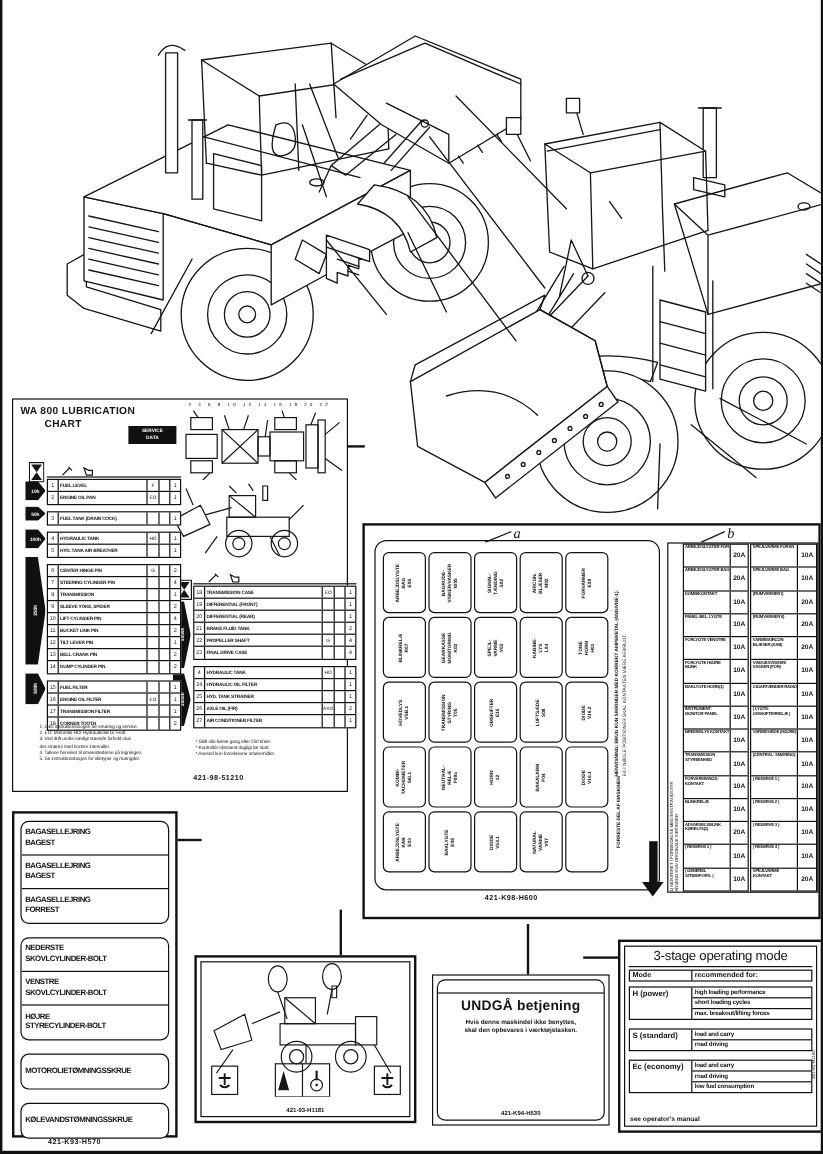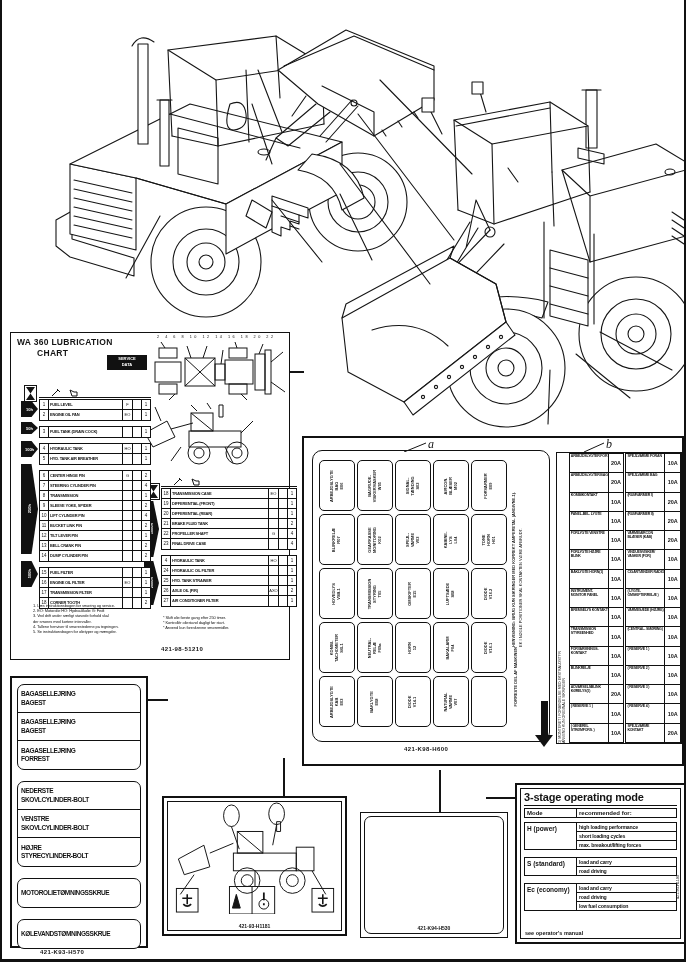--- a/index.html
+++ b/index.html
@@ -64,21 +64,21 @@
   #fare{left:358px;top:812px;width:148px;height:126px;border:1.2px solid #111;padding:3px}
   #fare-inner{border:1.8px solid #111;border-radius:7px;width:100%;height:100%;position:relative;text-align:center}
   .fare-word{font-size:17px;font-weight:bold;letter-spacing:2px;display:inline-block;vertical-align:middle}
   .fare-tri{width:0;height:0;border-left:9px solid transparent;border-right:9px solid transparent;border-bottom:15px solid #111;display:inline-block;vertical-align:middle;margin-right:10px}
   .fare-sub{font-size:11.5px;font-weight:bold;letter-spacing:.2px}
   .fare-body{font-size:5.3px;font-weight:bold;line-height:1.35}
 
   
   #mode-table{left:513px;top:783px;width:171px;height:161px;border:2px solid #111;padding:3px}
   #mode-inner{border:1.1px solid #111;width:100%;height:100%;position:relative;padding:2px 3px}
-  .mode-title{font-size:11px;font-weight:bold;border-bottom:1.4px solid #111;padding-bottom:2px;letter-spacing:-.2px}
+  .mode-title{font-size:11px;font-weight:normal;text-align:center;border-bottom:1.4px solid #111;padding-bottom:2px;letter-spacing:-.2px}
   .mhead{display:flex;border:1px solid #111;margin-top:2px}
   .mh1{width:52px;font-size:6px;border-right:1px solid #111;padding:1px 2px;font-weight:bold}
   .mh2{flex:1;font-size:6px;padding:1px 2px;font-weight:bold}
   .mgroup{display:flex;border:1.2px solid #111}
   .mcell-mode{width:52px;border-right:1.2px solid #111;font-size:6.5px;font-weight:bold;padding:2px 2px}
   .mcell-items{flex:1;display:flex;flex-direction:column}
   .mitem{border-bottom:1.2px solid #111;font-size:5.2px;font-weight:bold;padding:1px 2px;flex:1;letter-spacing:-.2px;white-space:nowrap;overflow:hidden}
   .mitem:last-child{border-bottom:none}
   .mgap{height:7px}
   .mode-footer{font-size:5.5px;font-weight:bold;position:absolute;left:4px;bottom:2px}
@@ -192,21 +192,21 @@
       <circle cx="137" cy="285" r="1.6"></circle>
       <circle cx="150" cy="275" r="1.6"></circle>
       <circle cx="163" cy="265" r="1.6"></circle>
 
     <path d="M20,42 L116,168 M2,92 L92,212 M42,8 L134,102 M212,298 L210,352 M238,282 L292,326 M262,260 L334,298"></path>
   </g>
 </svg>
 
 <div id="lub-chart" class="abs">
   <div class="abs lub-title" style="left:6px;top:4px">
-    <div>WA 360  LUBRICATION</div>
+    <div>WA 800  LUBRICATION</div>
     <div style="margin-left:20px">CHART</div>
   </div>
   <div class="abs brandbox" style="left:96px;top:22px;width:40px">
     <div>SERVICE</div>
     <div>DATA</div>
   </div>
   <div class="abs numrow" style="left:146px;top:2px">2 4 6 8 10 12 14 16 18 20 22</div>
 
   <svg class="abs" style="left:140px;top:9px" width="146" height="58" viewBox="0 0 146 58">
     <g stroke="#151515" stroke-width="1" fill="none">
@@ -923,20 +923,25 @@
           <path d="M152,98 h10 M157,94 v10 M153,104 q4,4 8,0" stroke-width="1.6"></path>
       </g>
     </svg>
     <div class="abs" style="left:0;bottom:1px;width:100%;text-align:center;font-size:5px;font-weight:bold">421-93-H1181</div>
   </div>
 </div>
 
 <div class="ln" style="left:437px;top:770px;width:1.5px;height:42px"></div>
 <div id="fare" class="abs">
   <div id="fare-inner">
+    <div style="border-top:1.4px solid #111;margin-top:10px;padding-top:5px">
+      <div class="fare-sub">UNDGÅ  betjening</div>
+      <div class="fare-body" style="margin-top:4px">Hvis denne maskindel ikke benyttes,</div>
+      <div class="fare-body">skal den opbevares i værktøjstasken.</div>
+    </div>
     <div class="abs" style="left:0;bottom:2px;width:100%;text-align:center;font-size:5px;font-weight:bold">421-K94-H530</div>
   </div>
 </div>
 
 <div class="ln" style="left:484px;top:797px;width:29px;height:1.5px"></div>
 <div id="mode-table" class="abs">
   <div id="mode-inner">
     <div class="mode-title">3-stage operating mode</div>
     <div class="mhead">
       <div class="mh1">Mode</div>

